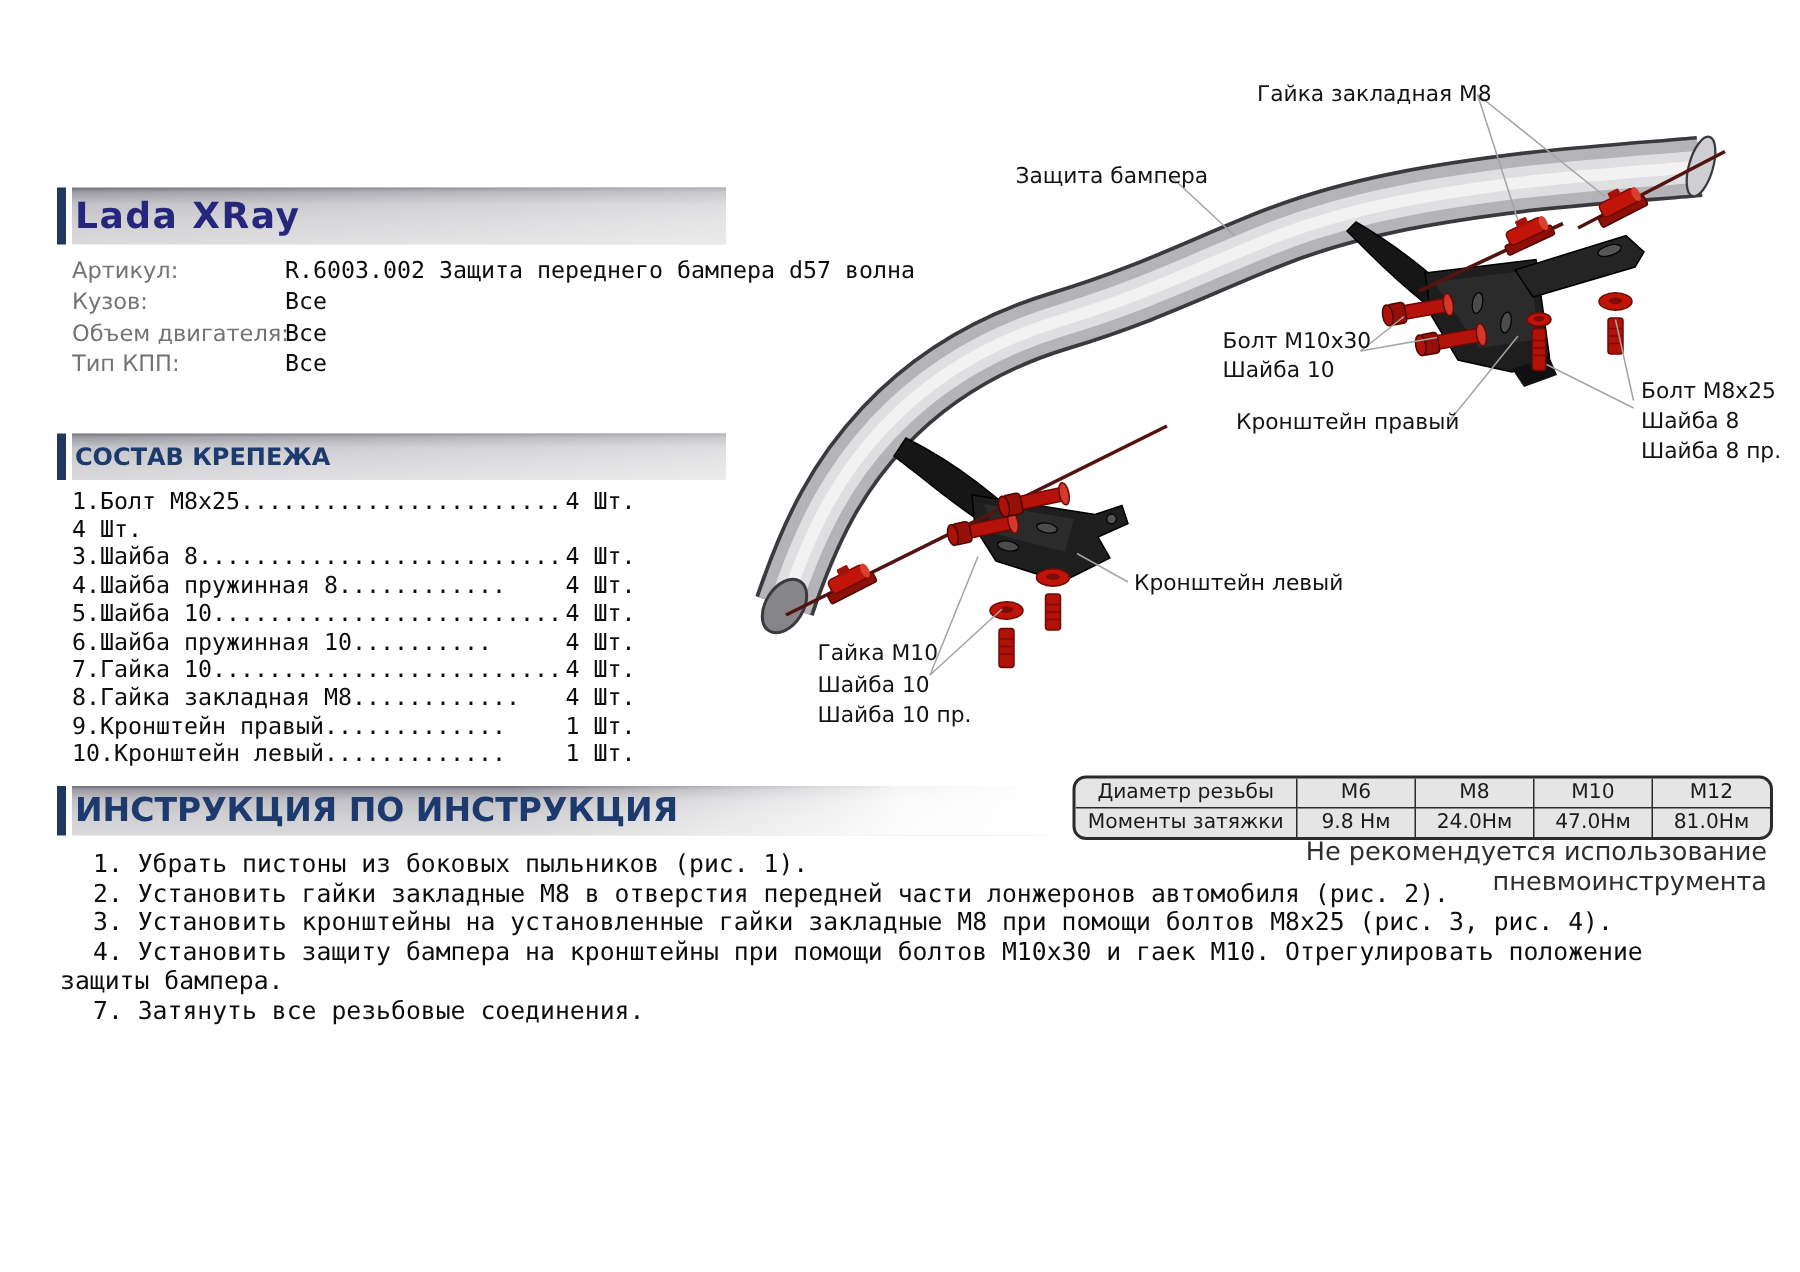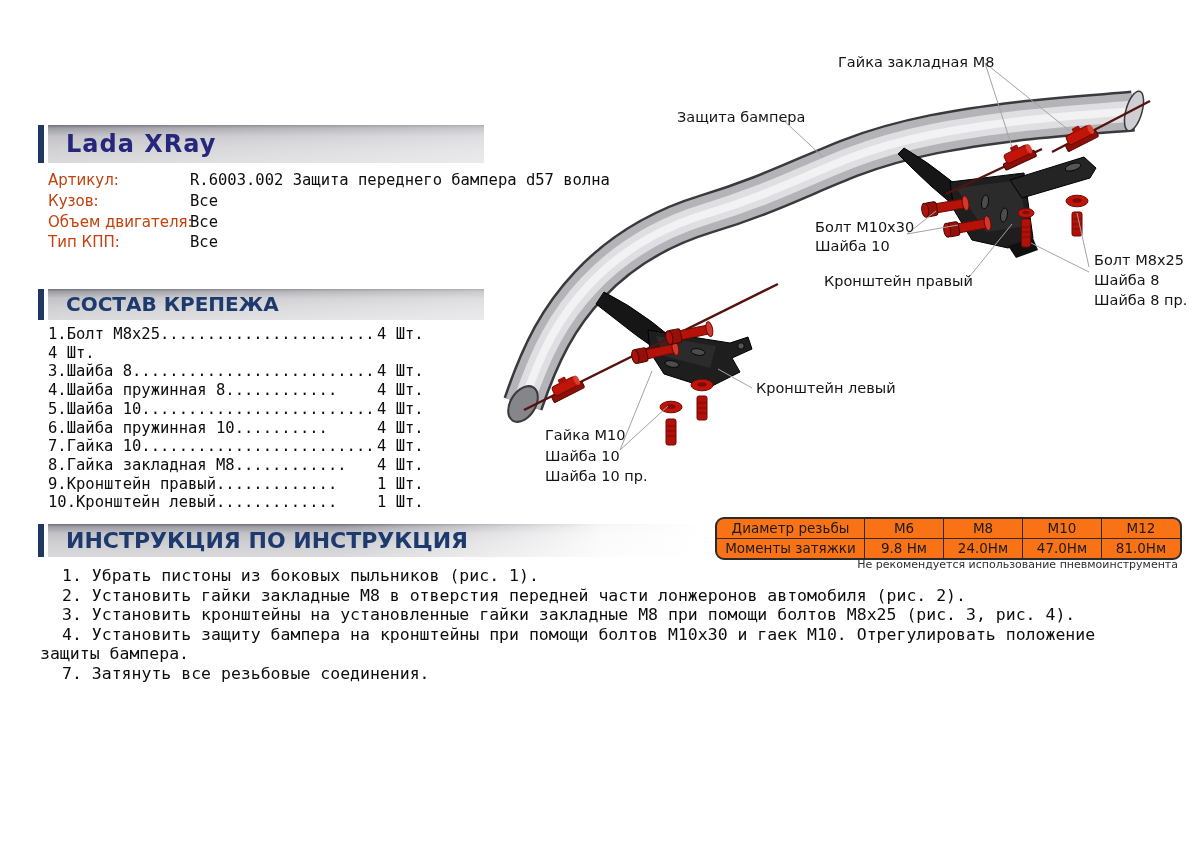--- a/index.html
+++ b/index.html
@@ -12,53 +12,53 @@
   .accent2{top:289px;height:31px;}
   .accent3{top:524px;height:33px;}
   .bar{position:absolute;left:48px;
        background:linear-gradient(180deg,#6f6f7a 0%,#9c9ca4 8%,#c3c3c8 30%,#d0d0d3 60%,#dadadc 100%);}
   .bar::after{content:"";position:absolute;inset:0;
        background:linear-gradient(90deg,rgba(255,255,255,0) 0%,rgba(255,255,255,.45) 100%);}
   .bar1{top:125px;width:436px;height:38px;}
   .bar2{top:289px;width:436px;height:31px;}
   .bar3{top:524px;width:652px;height:33px;}
   .bar3::after{background:linear-gradient(90deg,rgba(255,255,255,0) 0%,rgba(255,255,255,0) 45%,rgba(255,255,255,.92) 85%,#fff 100%);}
-  .bar span{position:relative;z-index:1;display:block;padding-left:18px;white-space:nowrap;}
+  .bar span{position:relative;z-index:1;display:block;padding-left:2px;white-space:nowrap;}
   .title1{font-size:24px;font-weight:bold;letter-spacing:1px;color:#26267c;line-height:38px;}
-  .stitle2{font-size:20px;font-weight:bold;color:#1d3a6e;line-height:31px;}
+  .stitle2{font-size:16px;font-weight:bold;color:#1d3a6e;line-height:31px;}
   .stitle3{font-size:22px;font-weight:bold;color:#1d3a6e;line-height:33px;}
 
   
   .details{position:absolute;left:48px;top:170px;font-size:15px;}
   .drow{line-height:20.8px;white-space:nowrap;}
-  .dlabel{display:inline-block;width:142px;color:#c2410c;}
+  .dlabel{display:inline-block;width:142px;color:#737373;}
   .dvalue{font-family:"DejaVu Sans Mono",monospace;font-size:15.5px;color:#0d0d0d;margin-top:40px;}
 
   
   .flist{position:absolute;left:48px;top:325px;font-family:"DejaVu Sans Mono",monospace;
          font-size:15.5px;color:#0d0d0d;}
   .frow{display:flex;line-height:18.7px;white-space:nowrap;}
   .fname{display:inline-block;width:329px;overflow:hidden;}
   .fqty{display:inline-block;}
 
   
   .steps{position:absolute;left:40px;top:566px;width:1080px;
          font-family:"DejaVu Sans Mono",monospace;font-size:16.5px;line-height:19.6px;color:#0d0d0d;}
   .step{text-indent:22px;}
 
   
   .torque{position:absolute;left:715px;top:517px;border:2px solid #2b2b2b;border-radius:9px;
           overflow:hidden;display:grid;grid-template-columns:148px 79px 79px 79px 78px;
-          background:#f97316;}
+          background:#e5e5e5;}
   .tcell{font-size:13.5px;line-height:19px;height:19px;text-align:center;color:#1b1b1b;
          border-right:1.4px solid #2b2b2b;white-space:nowrap;}
   .tcell.last{border-right:none;}
   .thead{border-bottom:1.4px solid #2b2b2b;}
   .tnote{position:absolute;left:698px;top:558px;width:480px;text-align:right;
-         font-size:11px;color:#2e2e2e;}
+         font-size:17px;color:#2e2e2e;}
 
   .diagram{position:absolute;left:490px;top:30px;}
   .dlabeltxt{font-family:"DejaVu Sans",sans-serif;font-size:14.5px;fill:#141414;}
 </style>
 </head>
 <body>
 
 <div class="page">
 
   <div class="accent accent1"></div>

